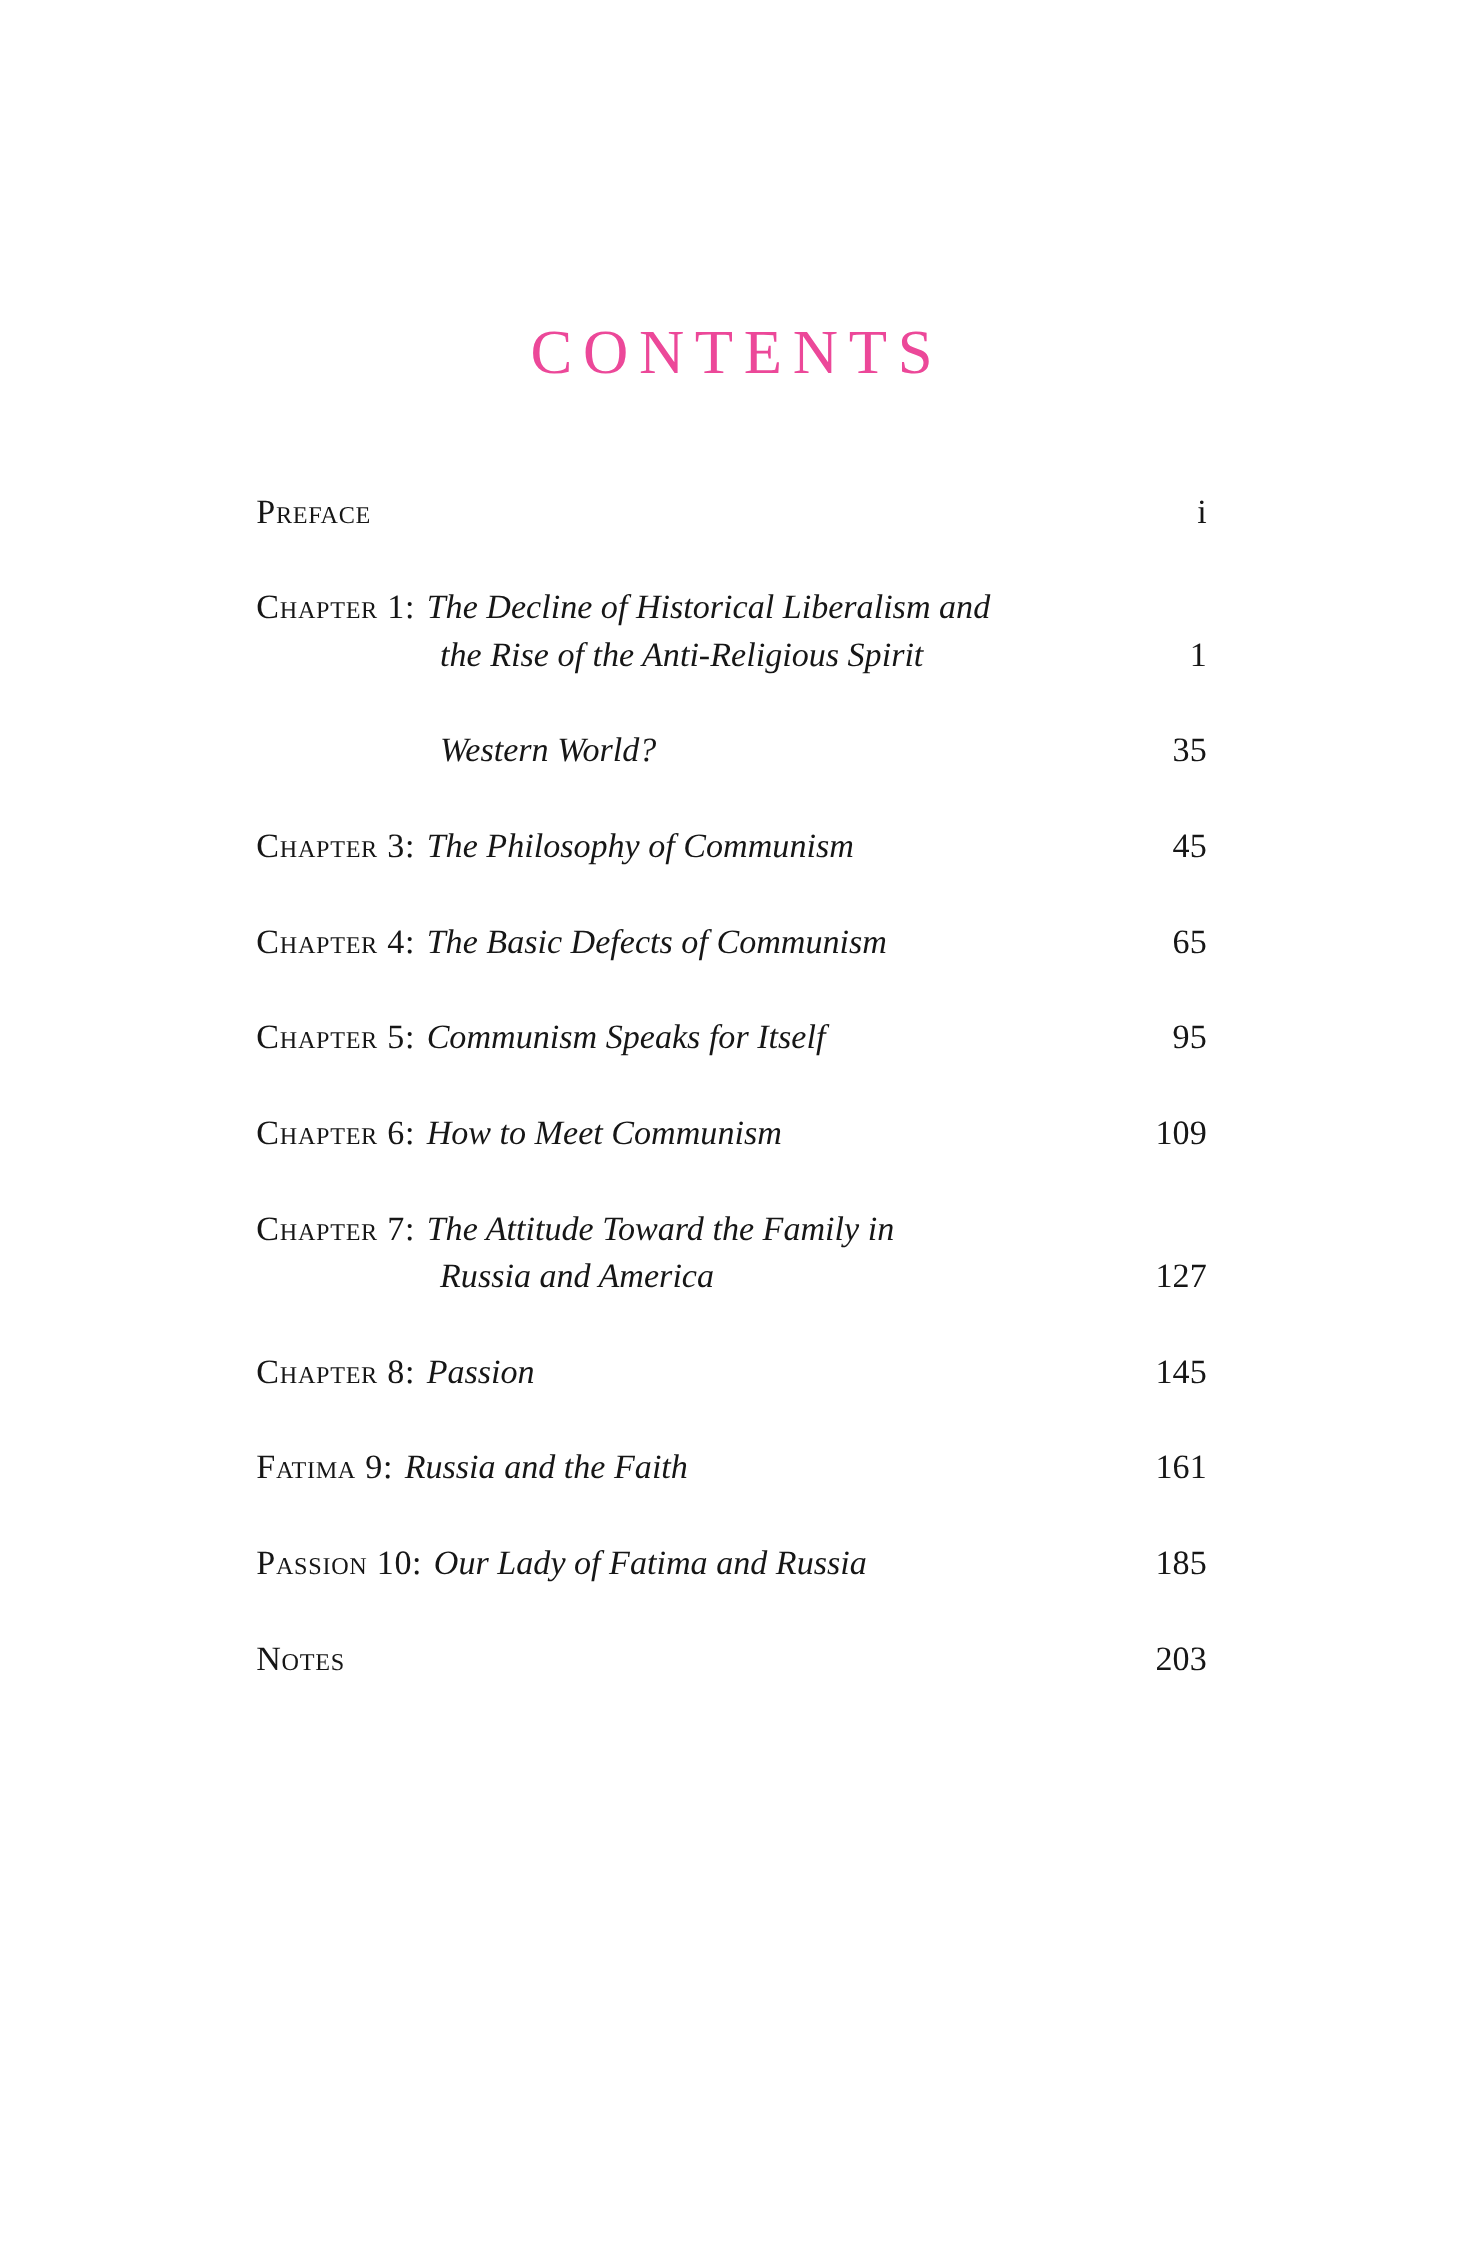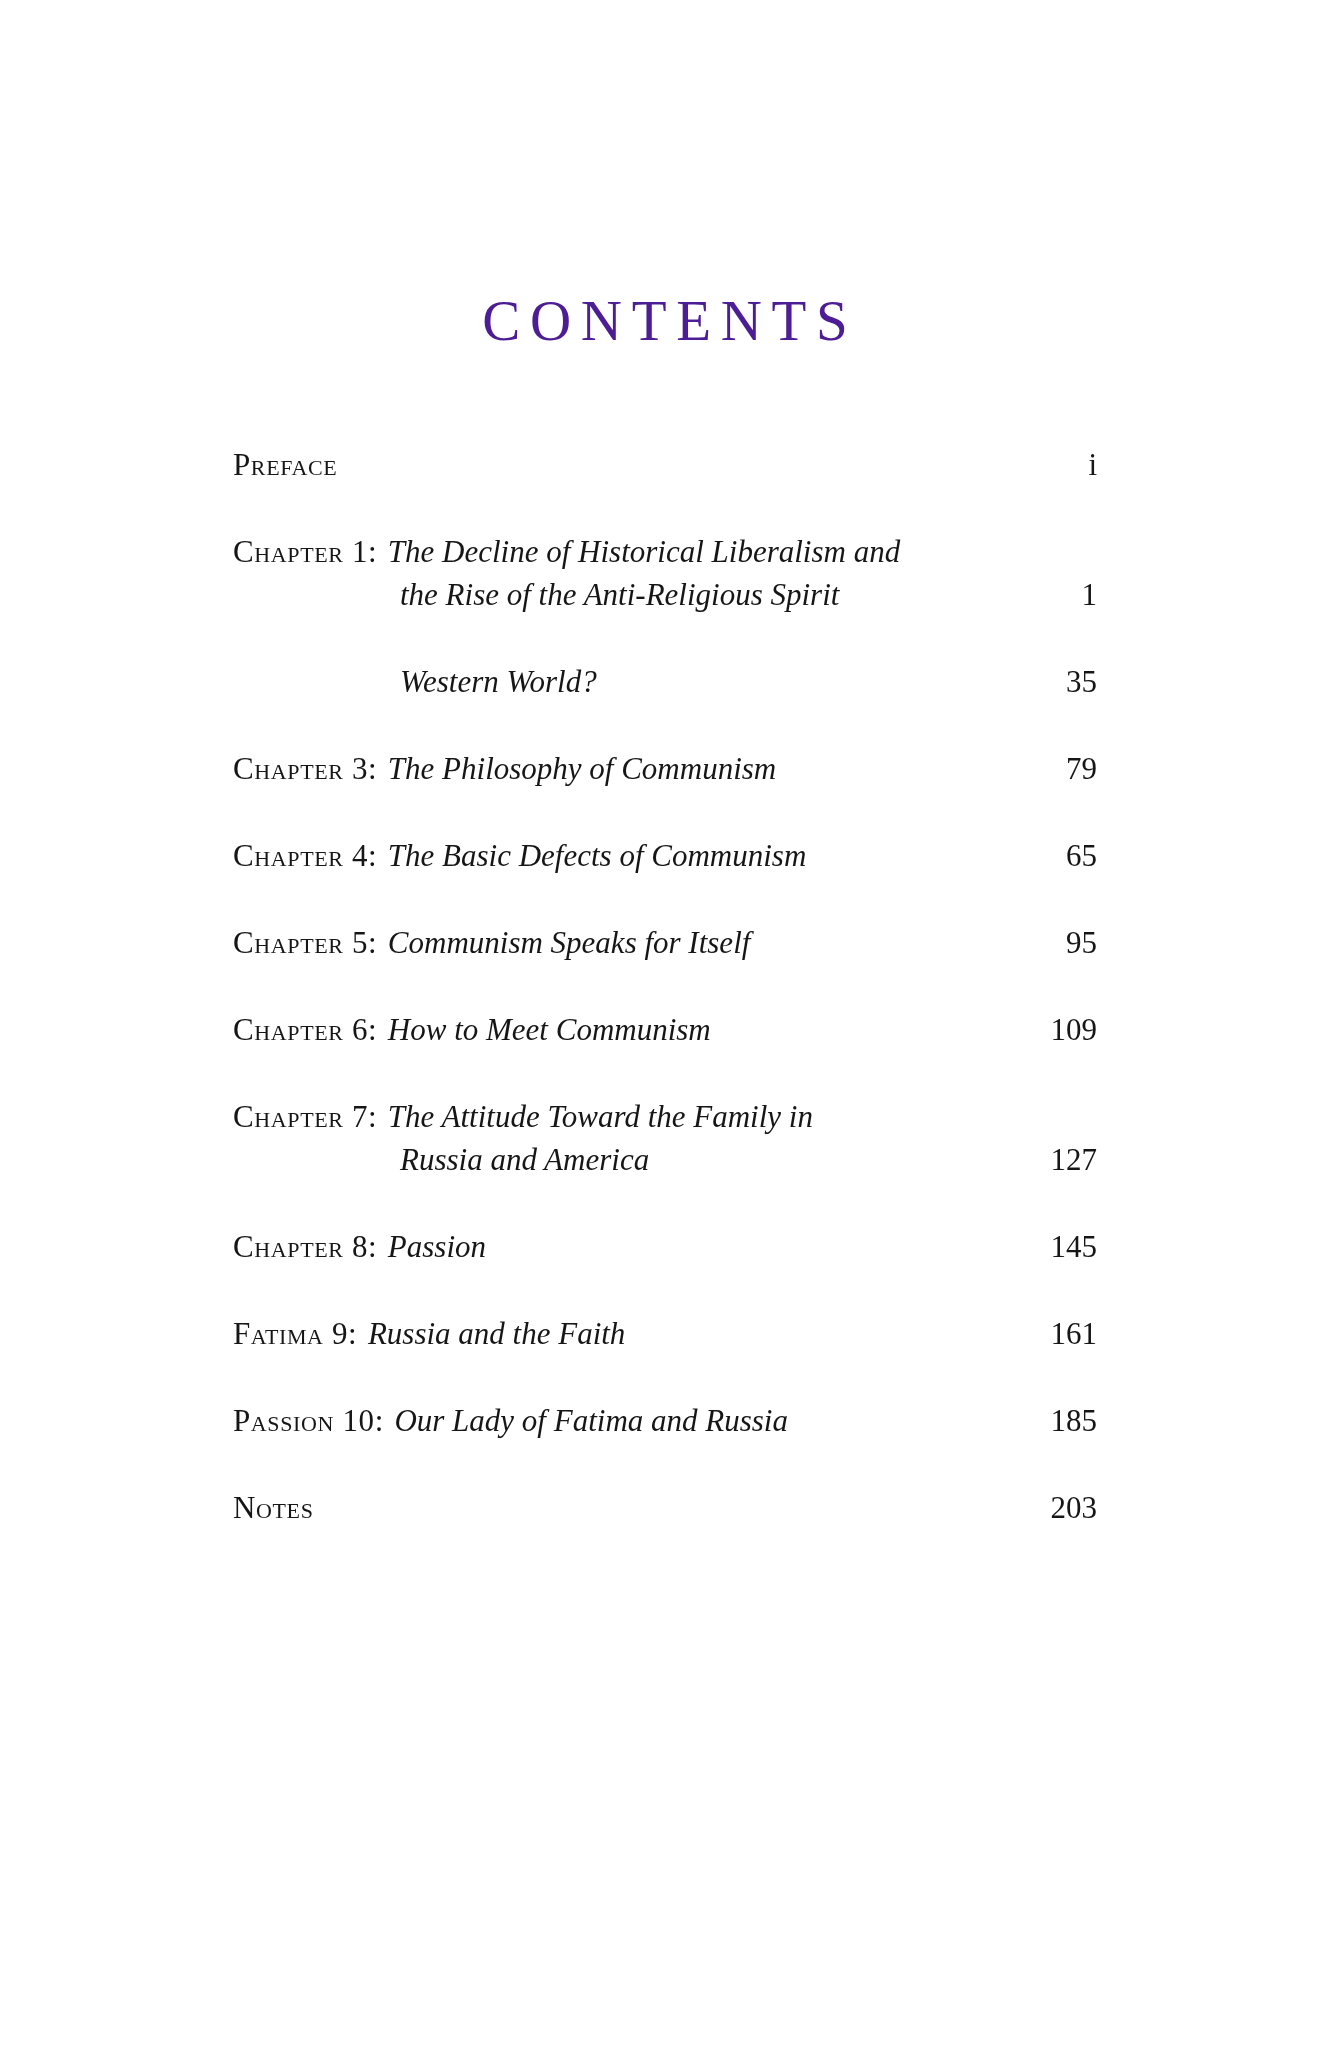--- a/index.html
+++ b/index.html
@@ -20,21 +20,21 @@
     height: 2048px;
     padding: 292px 228px 0 233px;
   }
   .page-title {
     margin: 0 0 94px 0;
     font-size: 57px;
     font-weight: normal;
     letter-spacing: 0.17em;
     text-align: center;
     text-indent: 0.17em; 
-    color: #4c1d95;
+    color: #ec4899;
     line-height: 1;
   }
   .entries {
     width: 100%;
   }
   .entry {
     display: flex;
     align-items: flex-end;
     justify-content: flex-start;
     margin-bottom: 44px;
@@ -91,21 +91,21 @@
       <div class="line line2 title">Western World?</div>
     </div>
     <div class="page-num">35</div>
   </div>
 
   <div class="entry">
     <div class="entry-text">
       <div class="line line1"><span class="label">Chapter 3:</span><span class="title">The Philosophy of Communism</span></div>
 
     </div>
-    <div class="page-num">79</div>
+    <div class="page-num">45</div>
   </div>
 
   <div class="entry">
     <div class="entry-text">
       <div class="line line1"><span class="label">Chapter 4:</span><span class="title">The Basic Defects of Communism</span></div>
 
     </div>
     <div class="page-num">65</div>
   </div>
 

